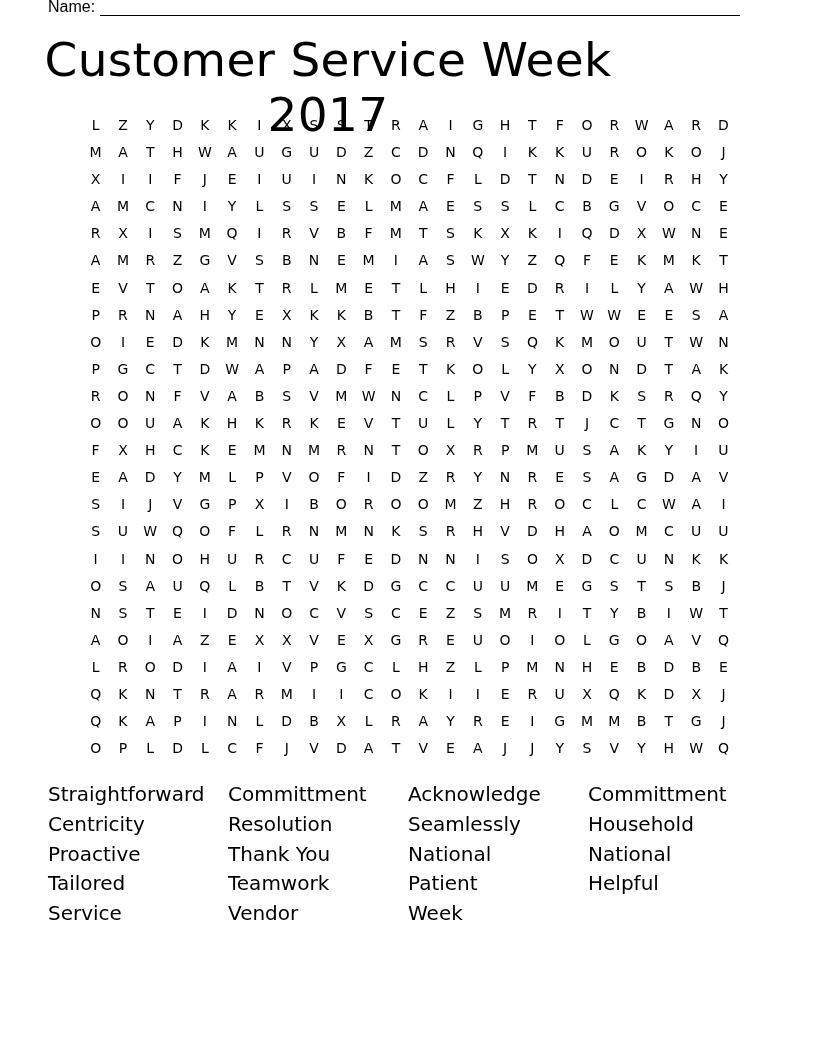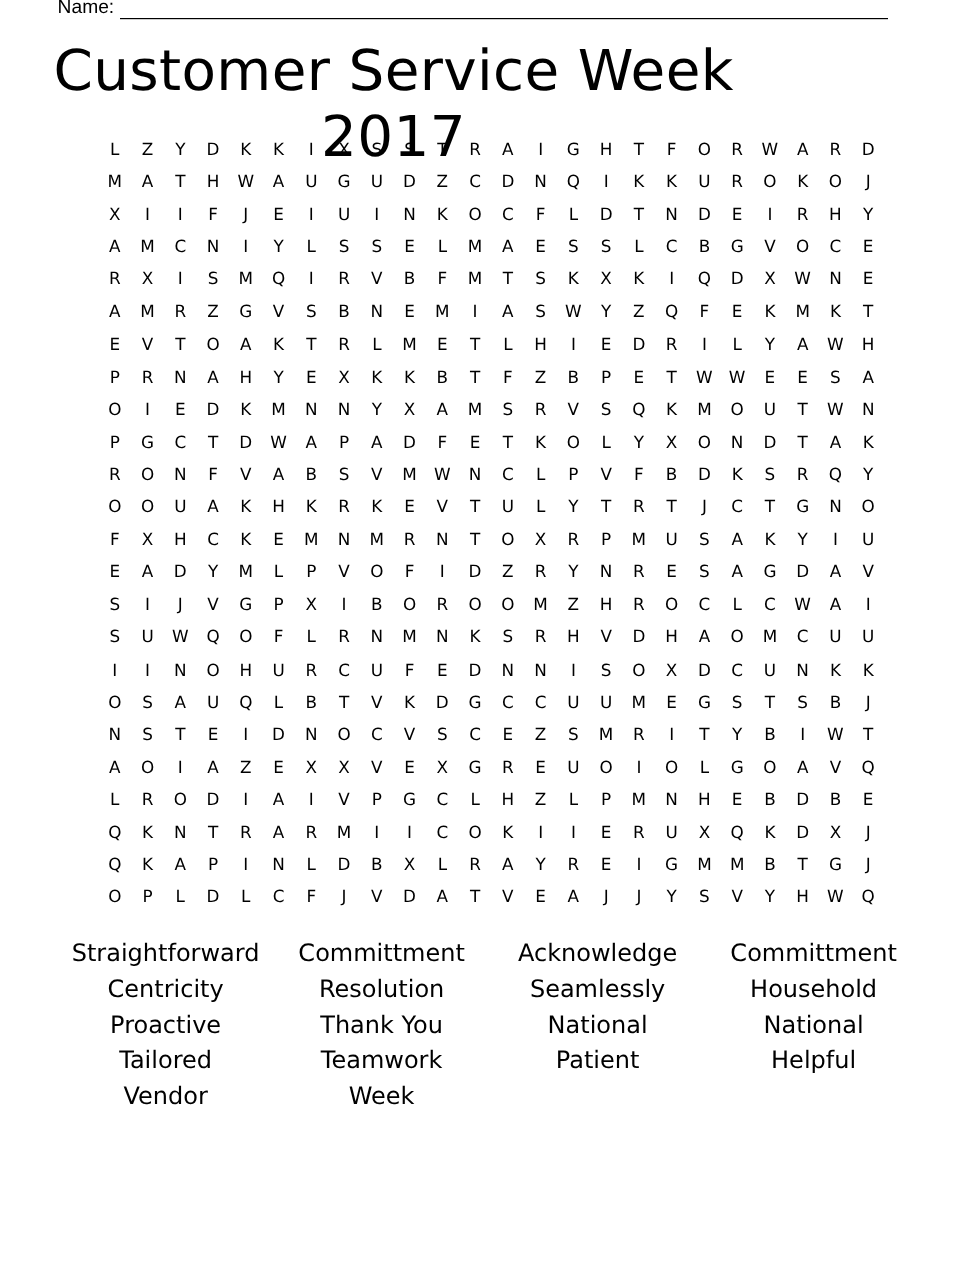--- a/index.html
+++ b/index.html
@@ -3,21 +3,21 @@
 <meta charset="utf-8">
 <style>
   html, body { margin:0; padding:0; background:#ffffff; }
   body { width:816px; height:1056px; position:relative; overflow:hidden; font-family:"DejaVu Sans", sans-serif; color:#000; }
   .name-line { position:absolute; left:48px; top:-2px; font-family:"Liberation Sans", sans-serif; font-size:16px; display:flex; align-items:flex-end; }
   .name-line .rule { display:inline-block; width:640px; border-bottom:1px solid #000; margin-left:5px; height:14px; }
   .title { position:absolute; left:0; width:656px; top:32px; text-align:center; font-family:"DejaVu Sans", sans-serif; font-size:47px; letter-spacing:0.3px; }
   .grid { position:absolute; left:82px; top:112px; display:grid; grid-template-columns:repeat(24, 27.3px); grid-auto-rows:27.1px; }
   .cell { font-family:"DejaVu Sans", sans-serif; font-size:14px; text-align:center; line-height:27.1px; }
   .words { position:absolute; left:48px; top:780px; display:grid; grid-template-columns:180px 180px 180px 180px; grid-auto-rows:29.8px; }
-  .word { font-family:"DejaVu Sans", sans-serif; font-size:20px; line-height:29.8px; white-space:nowrap;text-align:center; }
+  .word { font-family:"DejaVu Sans", sans-serif; font-size:20px; line-height:29.8px; white-space:nowrap; }
 </style>
 </head>
 <body>
 
 <div class="name-line">
   <span>Name:</span>
   <span class="rule"></span>
 </div>
 
 <div class="title">Customer Service Week 2017</div>
@@ -611,15 +611,16 @@
     <div class="word">Seamlessly</div>
     <div class="word">Household</div>
     <div class="word">Proactive</div>
     <div class="word">Thank You</div>
     <div class="word">National</div>
     <div class="word">National</div>
     <div class="word">Tailored</div>
     <div class="word">Teamwork</div>
     <div class="word">Patient</div>
     <div class="word">Helpful</div>
+    <div class="word">Service</div>
     <div class="word">Vendor</div>
     <div class="word">Week</div>
   </div>
 
 </body></html>

